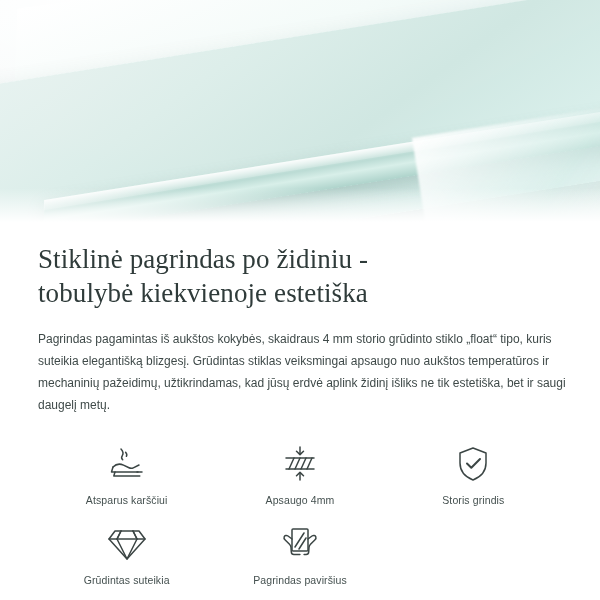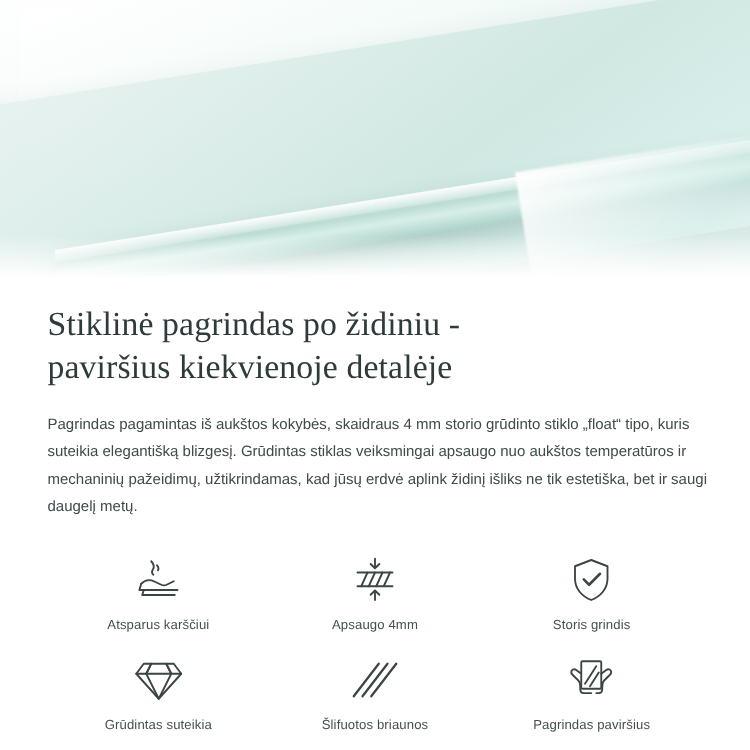--- a/index.html
+++ b/index.html
@@ -165,21 +165,21 @@
     <div class="slab-shadow"></div>
     <div class="slab-edge"></div>
     <div class="slab-edge-hl"></div>
     <div class="corner-gloss"></div>
     <div class="hero-fade"></div>
   </div>
 
   <div class="content">
     <h1 class="headline">
       <span class="line">Stiklinė pagrindas po židiniu -</span>
-      <span class="line">paviršius kiekvienoje detalėje</span>
+      <span class="line">tobulybė kiekvienoje estetiška</span>
     </h1>
     <div class="body-copy">
       <p>Pagrindas pagamintas iš aukštos kokybės, skaidraus 4 mm storio grūdinto stiklo „float“ tipo, kuris suteikia elegantišką blizgesį. Grūdintas stiklas veiksmingai apsaugo nuo aukštos temperatūros ir mechaninių pažeidimų, užtikrindamas, kad jūsų erdvė aplink židinį išliks ne tik estetiška, bet ir saugi daugelį metų.</p>
     </div>
   </div>
 
   <div class="features">
 
     <div class="feature">
       <div class="feature-icon">
@@ -225,30 +225,20 @@
         <svg width="40" height="38" viewBox="0 0 40 38" fill="none" stroke="#3b4544" stroke-width="1.5" stroke-linecap="round" stroke-linejoin="round">
           <path d="M8 6h24l6 8-18 20L2 14l6-8z"></path>
           <path d="M2 14h36"></path>
           <path d="M14 6l-4 8 10 20 10-20-4-8"></path>
           <path d="M10 14l4-8M26 6l4 8"></path>
         </svg>
       </div>
       <div class="feature-label">Grūdintas suteikia</div>
     </div>
 
-    <div class="feature">
-      <div class="feature-icon">
-        <svg width="40" height="38" viewBox="0 0 40 38" fill="none" stroke="#3b4544" stroke-width="1.8" stroke-linecap="round">
-          <path d="M10 32L30 6"></path>
-          <path d="M17 32L37 6"></path>
-          <path d="M3 32L23 6"></path>
-        </svg>
-      </div>
-      <div class="feature-label">Šlifuotos briaunos</div>
-    </div>
 
     <div class="feature">
       <div class="feature-icon">
         <svg width="42" height="38" viewBox="0 0 42 38" fill="none" stroke="#3b4544" stroke-width="1.5" stroke-linecap="round" stroke-linejoin="round">
           <rect x="13" y="4" width="16" height="22" rx="1"></rect>
           <path d="M16 22l9-14M20 24l7-11"></path>
           <path d="M13 14l-4-3c-1.5-1-3.2-.6-3.8.8-.5 1.2 0 2.3 1 3.2l4.3 4.2c.9.9 1.4 2 1.5 3.2l.3 4.6c.1 1.4 1.2 2.5 2.6 2.5h6"></path>
           <path d="M29 14l4-3c1.5-1 3.2-.6 3.8.8.5 1.2 0 2.3-1 3.2l-4.3 4.2c-.9.9-1.4 2-1.5 3.2l-.3 4.6c-.1 1.4-1.2 2.5-2.6 2.5h-2"></path>
         </svg>
       </div>

